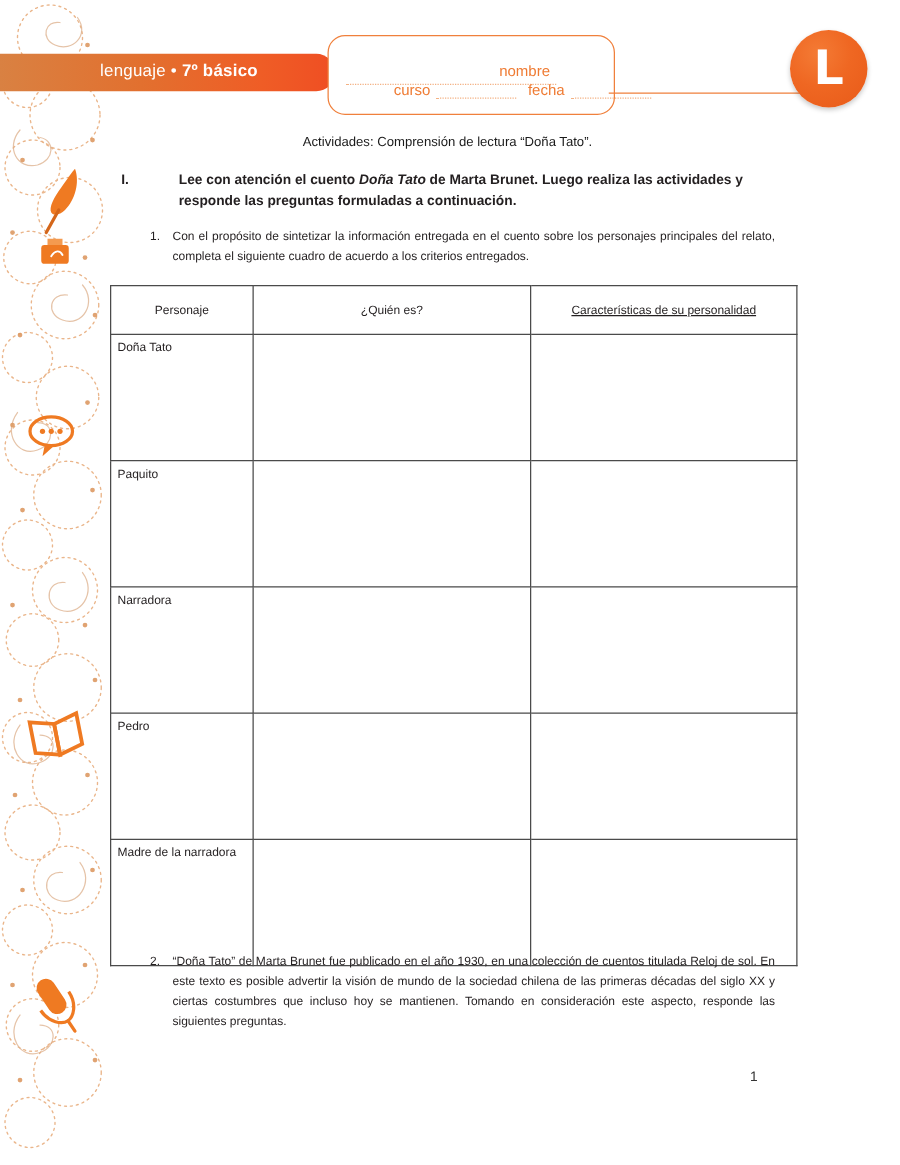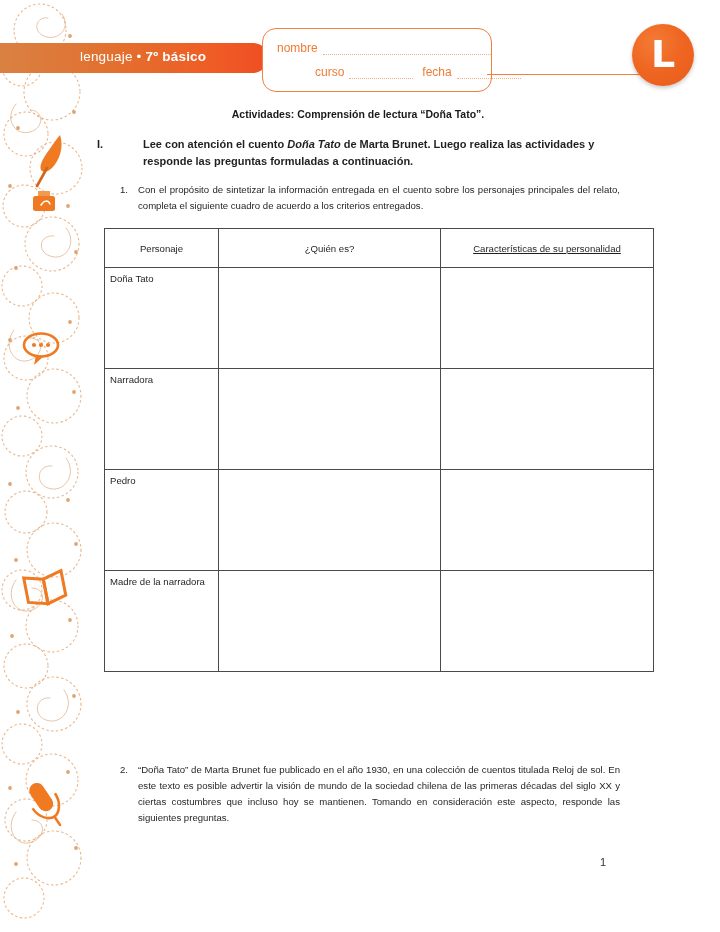--- a/index.html
+++ b/index.html
@@ -65,21 +65,21 @@
     border-top: 1.6px solid #f0803c;
   }
   .field-row {
     position: absolute;
     left: 14px;
     height: 18px;
     display: flex;
     align-items: flex-end;
     white-space: nowrap;
   }
-  #field-row-nombre { top: 8px; }
+  #field-row-nombre { top: 21px; flex-direction: column; }
   #field-row-curso  { top: 32px; margin-left: 38px; }
   .field-label {
     font-size: 12px;
     color: #ef7b33;
     margin-right: 5px;
     line-height: 14px;
   }
   .field-dots {
     border-bottom: 1.6px dotted #f3b183;
     height: 12px;
@@ -113,21 +113,21 @@
     box-sizing: border-box;
   }
 
   
   #activity-title {
     position: absolute;
     left: 96px; top: 108px;
     width: 524px;
     text-align: center;
     font-size: 10.5px;
-    font-weight: bold;
+    font-weight: normal;
     color: #1a1a1a;
   }
 
   #instruction-roman {
     position: absolute;
     left: 97px; top: 136px;
     width: 524px;
     font-size: 11px;
     font-weight: bold;
     line-height: 17px;
@@ -157,21 +157,21 @@
     width: 18px;
   }
   #instruction-one .body {
     display: block;
     margin-left: 18px;
   }
 
   
   #character-table {
     position: absolute;
-    left: 104px; top: 228px;
+    left: 88px; top: 228px;
     width: 522px;
     border-collapse: collapse;
     table-layout: fixed;
   }
   #character-table td, #character-table th {
     border: 1px solid #4a4a4a;
     padding: 0;
     vertical-align: top;
   }
   #character-table thead th {
@@ -367,20 +367,25 @@
       <th class="col-caract">Características de su personalidad</th>
     </tr>
   </thead>
   <tbody>
     <tr>
       <td class="col-personaje">Doña Tato</td>
       <td class="col-quienes"></td>
       <td class="col-caract"></td>
     </tr>
     <tr>
+      <td class="col-personaje">Paquito</td>
+      <td class="col-quienes"></td>
+      <td class="col-caract"></td>
+    </tr>
+    <tr>
       <td class="col-personaje">Narradora</td>
       <td class="col-quienes"></td>
       <td class="col-caract"></td>
     </tr>
     <tr>
       <td class="col-personaje">Pedro</td>
       <td class="col-quienes"></td>
       <td class="col-caract"></td>
     </tr>
     <tr>

